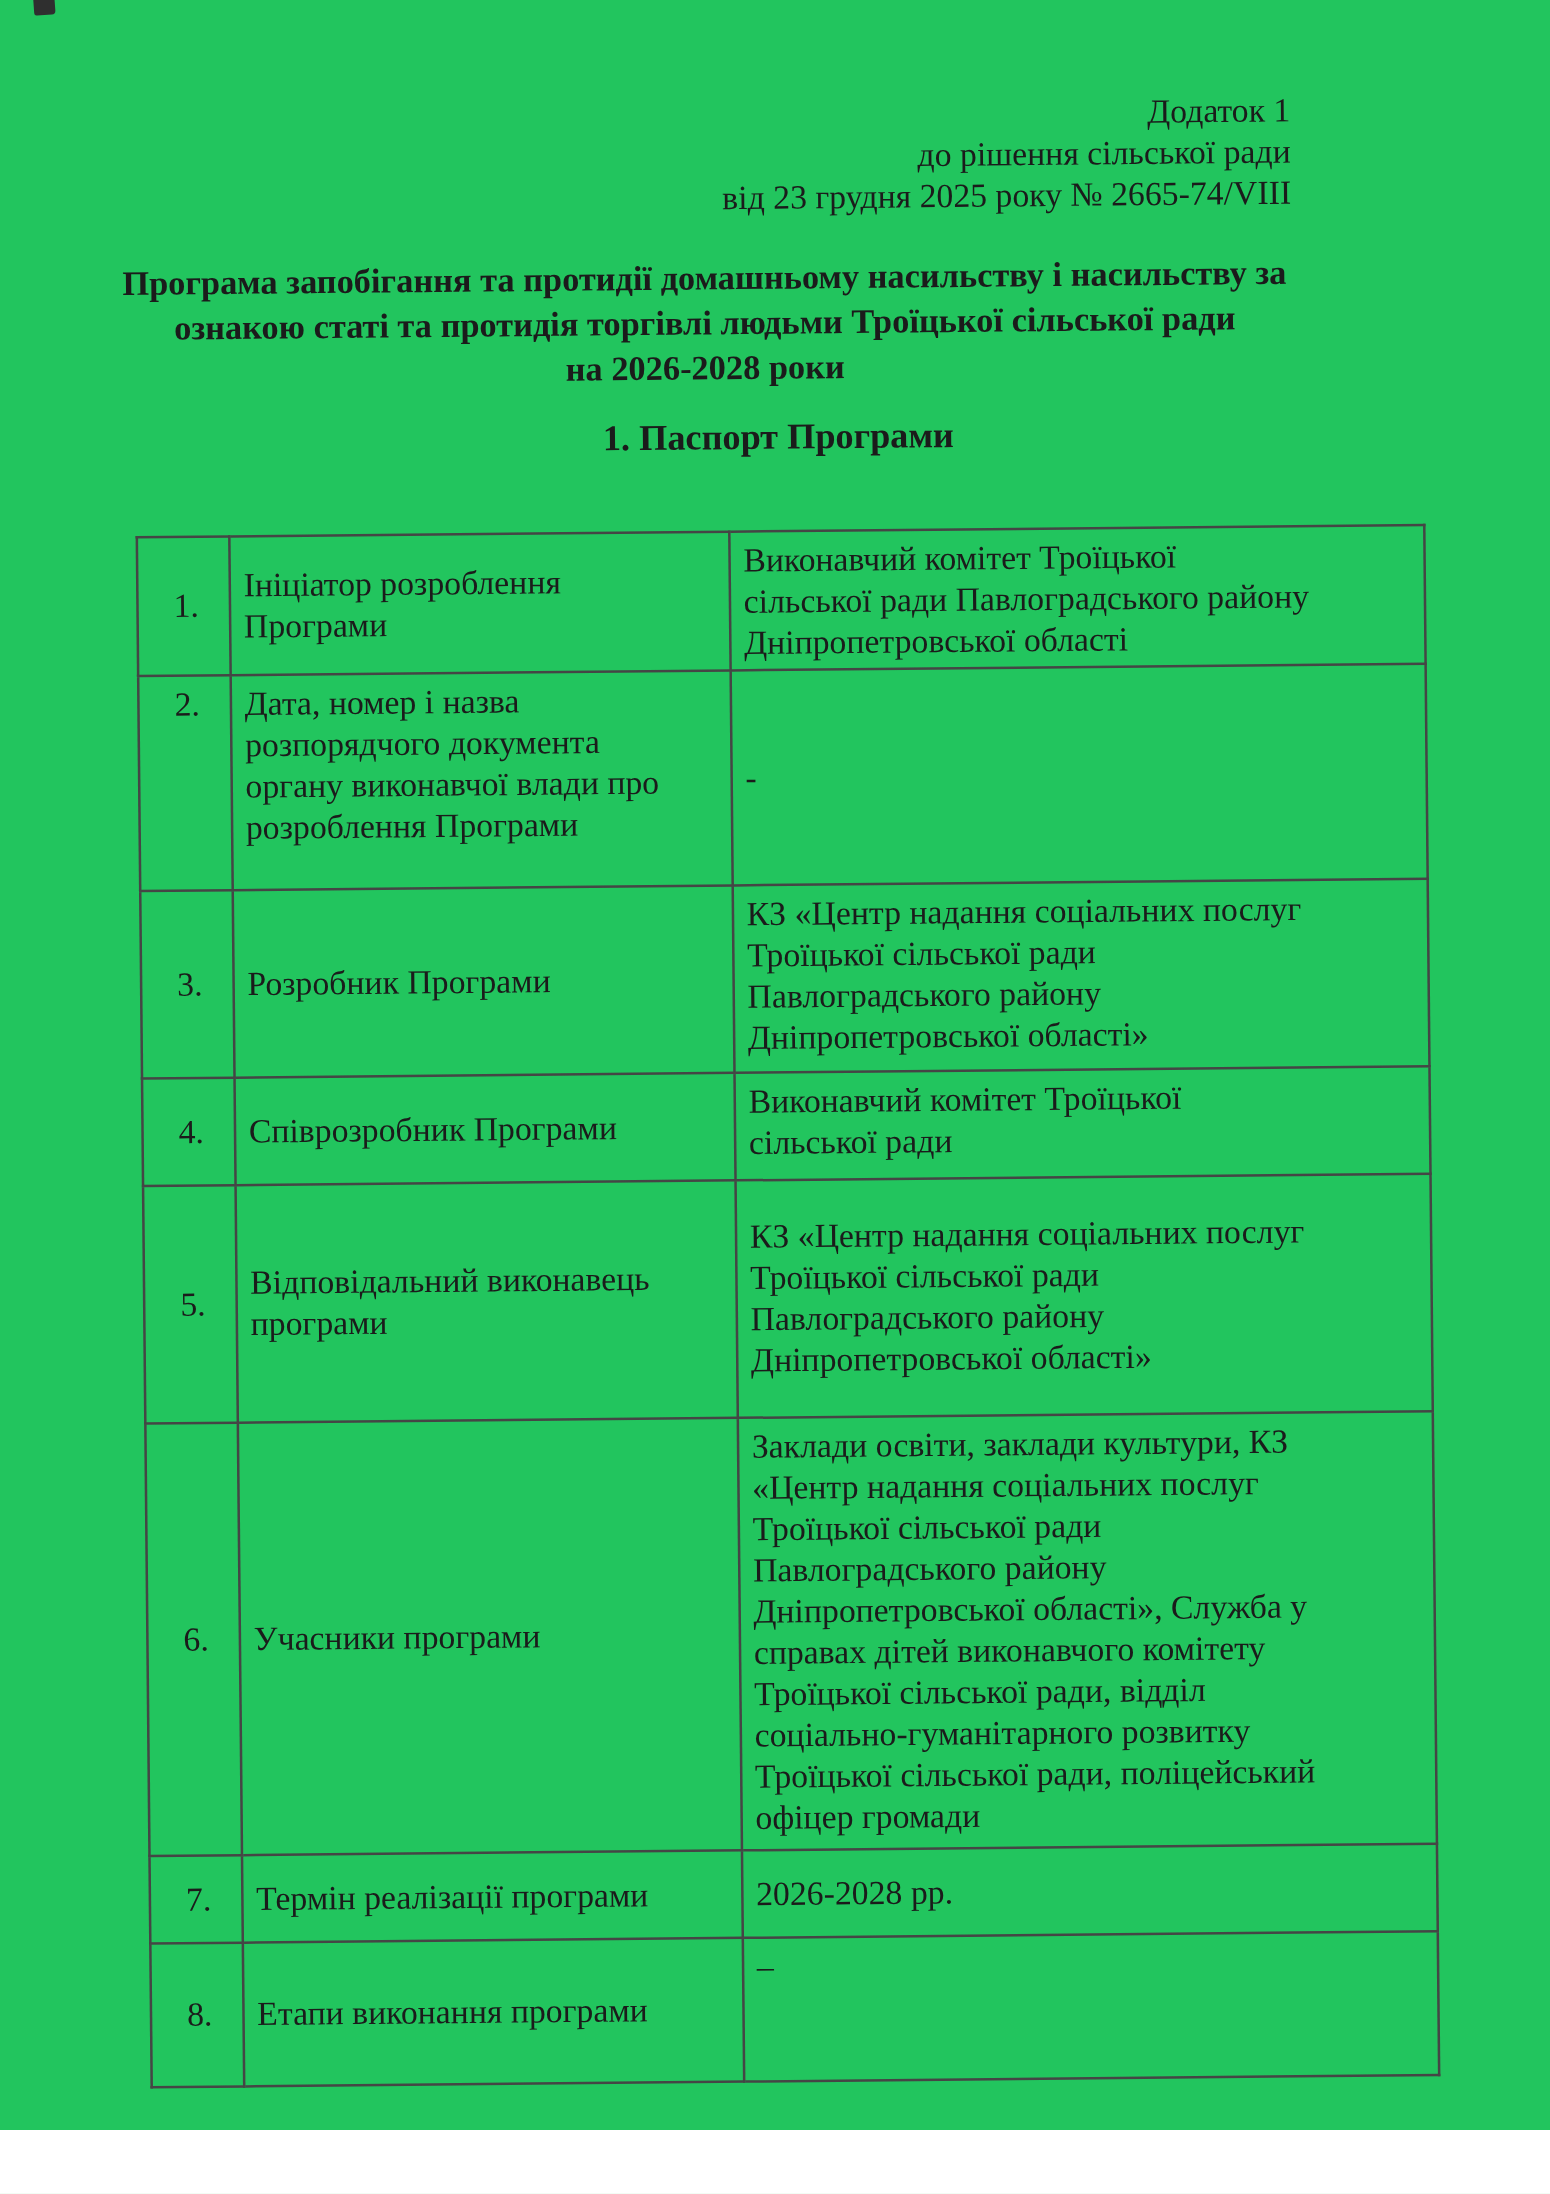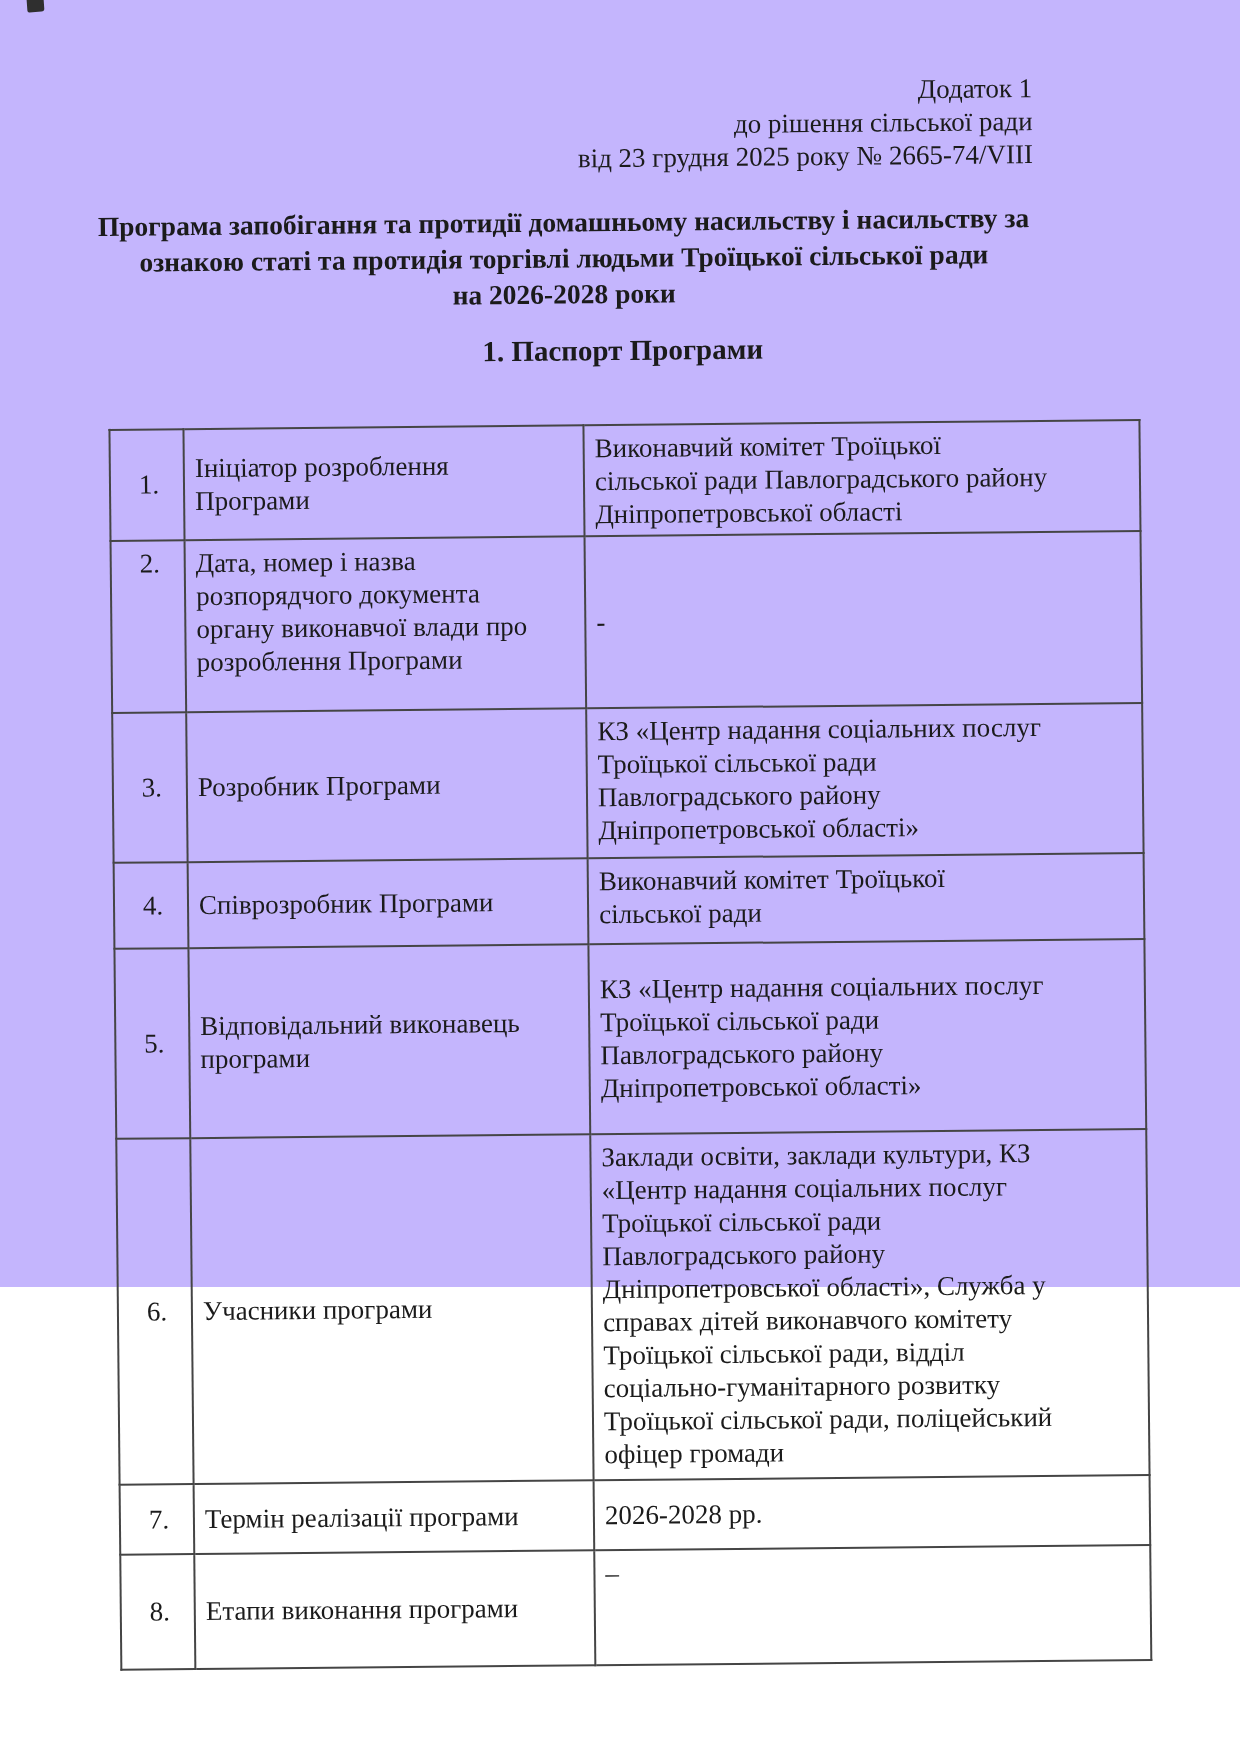--- a/index.html
+++ b/index.html
@@ -10,22 +10,22 @@
   body {
     width: 1240px;
     height: 1755px;
     font-family: "Liberation Serif", serif;
     color: #1b1b1b;
     overflow: hidden;
   }
   .sheet {
     position: relative;
     width: 1240px;
-    height: 1287px;
-    background: #c4b5fd;
+    height: 1704px;
+    background: #22c55e;
   }
   
   .tilt {
     position: absolute;
     inset: 0;
     transform: rotate(-0.55deg);
     transform-origin: 620px 900px;
   }
   .corner-mark {
     position: absolute;

